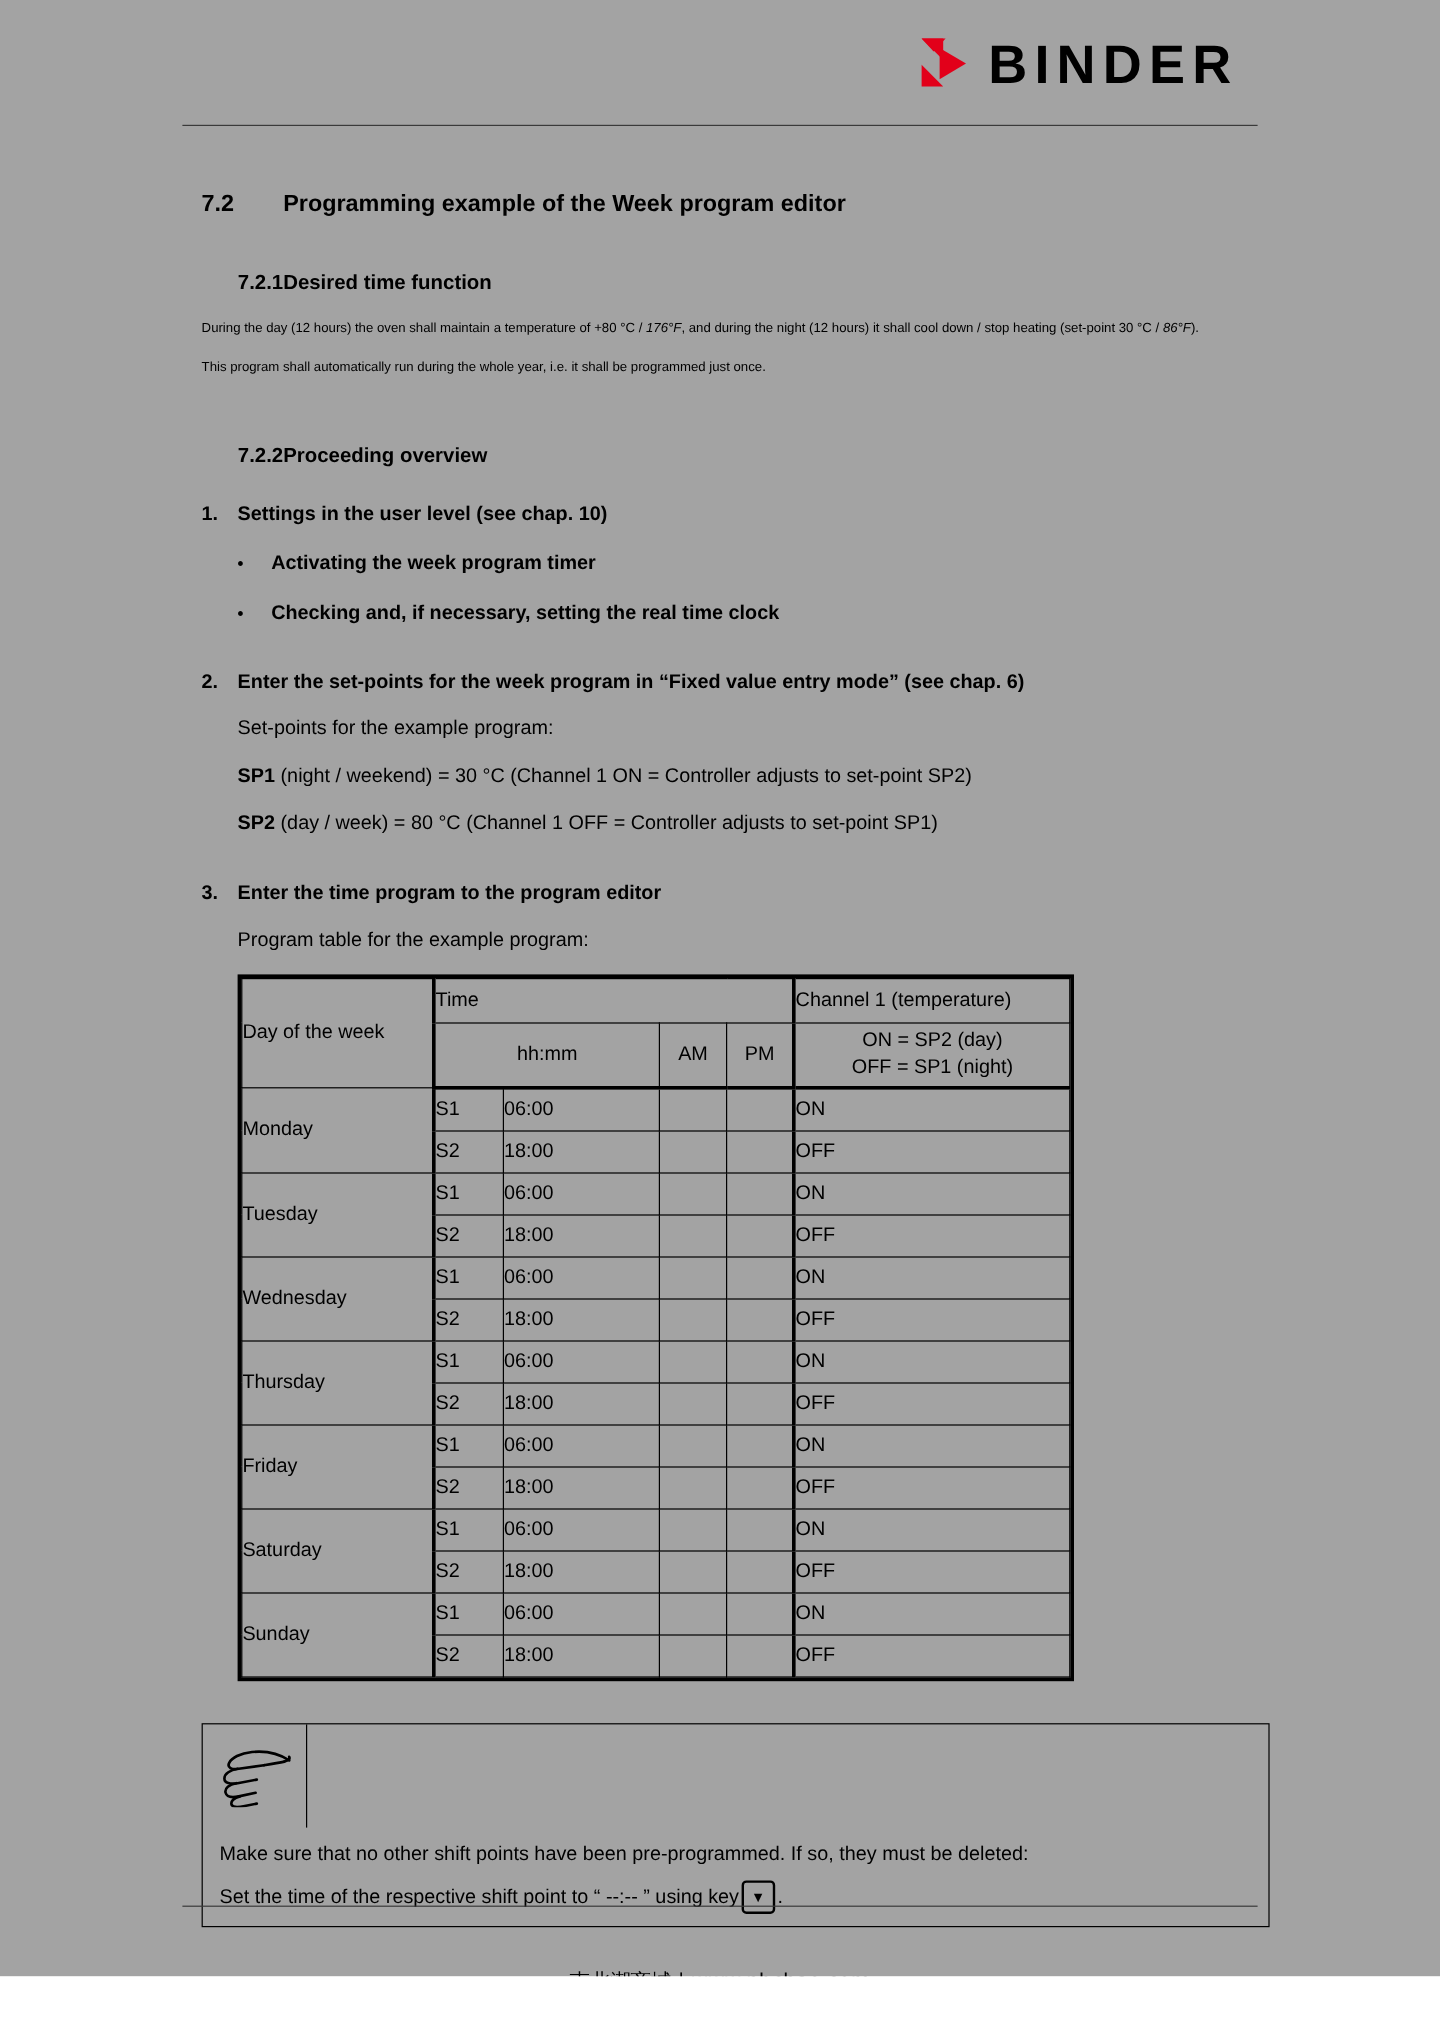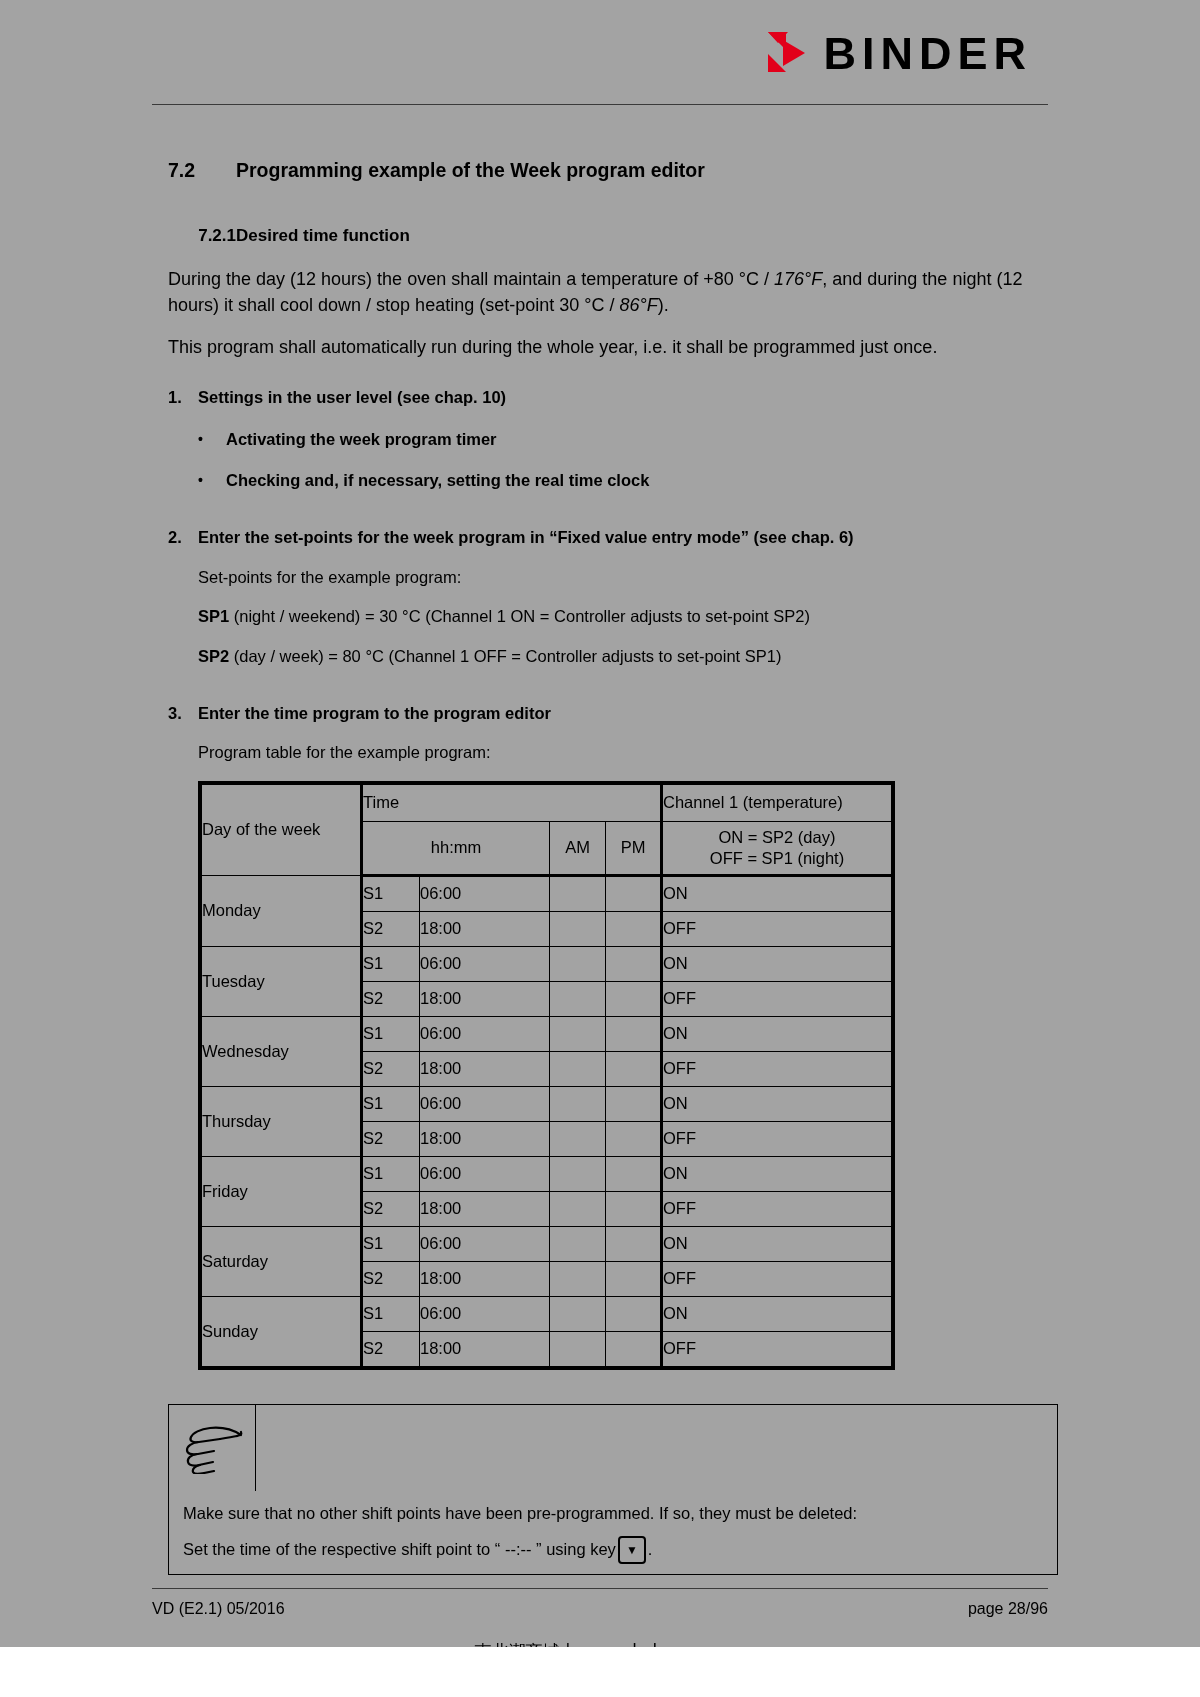--- a/index.html
+++ b/index.html
@@ -78,21 +78,21 @@
   h3.sub {
     font-size: 17px;
     font-weight: bold;
     margin: 42px 0 0 0;
     line-height: 1.3;
     display: flex;
   }
   h3.sub .num { width: 68px; flex: 0 0 68px; text-align: right; }
 
   p.body {
-    font-size: 18px;
+    font-size: 11px;
     line-height: 1.42;
     margin: 20px 0 0 0;
     text-align: left;
   }
   p.body.tight { margin-top: 16px; }
 
   i.ital { font-style: italic; }
   b.bld { font-weight: bold; }
 
   
@@ -295,20 +295,24 @@
 
     <h3 class="sub">
       <span class="num">7.2.1</span>
       <span>Desired time function</span>
     </h3>
 
     <p class="body"><span>During the day (12 hours) the oven shall maintain a temperature of +80 °C / </span><i class="ital">176°F</i><span>, and during the night (12 hours) it shall cool down / stop heating (set-point 30 °C / </span><i class="ital">86°F</i><span>).</span></p>
 
     <p class="body tight">This program shall automatically run during the whole year, i.e. it shall be programmed just once.</p>
 
+    <h3 class="sub" style="margin-top:54px">
+      <span class="num">7.2.2</span>
+      <span>Proceeding overview</span>
+    </h3>
 
     <div class="numlist">
 
       <div class="numitem">
         <span class="nmark">1.</span>
         <span>Settings in the user level (see chap. 10)</span>
       </div>
       <div class="bullets">
         <div class="bullet">
           <span class="bmark">•</span>
@@ -503,19 +507,15 @@
           <span>Set the time of the respective shift point to “ --:-- ” using key </span>
           <span class="keybox">▼</span>
           <span>.</span>
         </div>
       </div>
     </div>
 
   </div>
 
   <div class="footer-rule"></div>
-  <div class="footer">
-    <span>VD (E2.1) 05/2016</span>
-    <span>page 28/96</span>
-  </div>
   <div class="watermark">南北潮商城 | www.nbchao.com</div>
 
 </div>
 
 </body></html>

